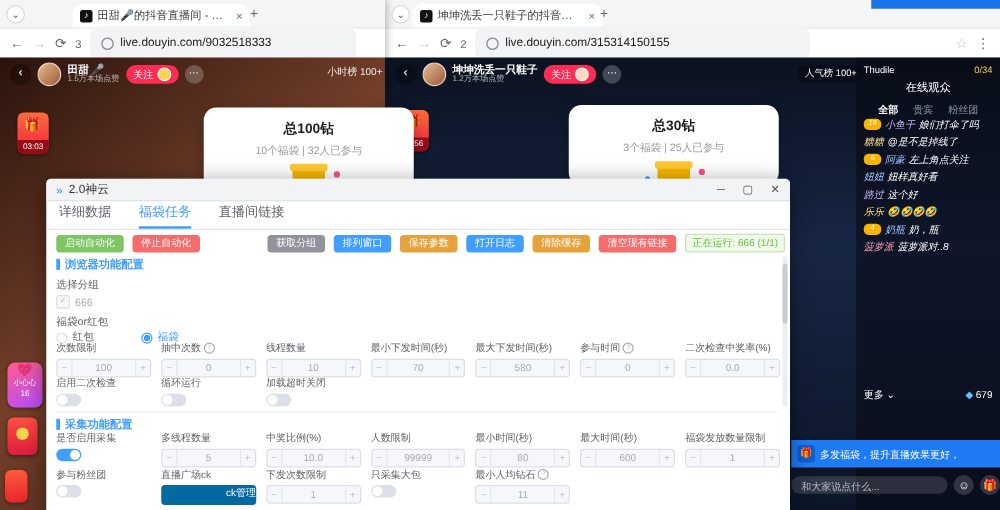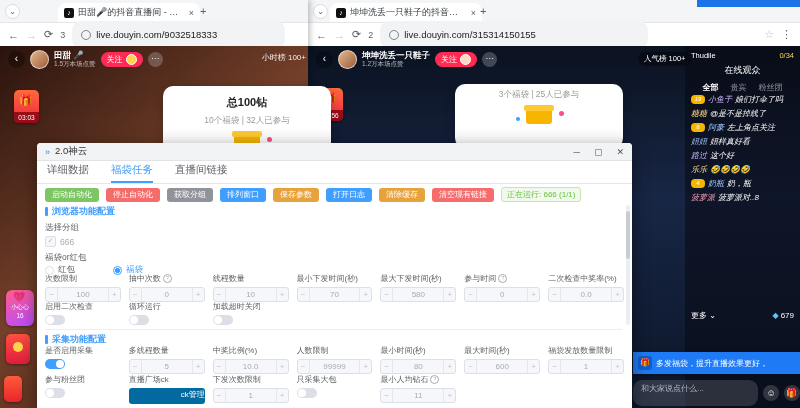--- a/index.html
+++ b/index.html
@@ -49,42 +49,42 @@
   .ptabs{display:flex;gap:12px;justify-content:center;font-size:8px;color:rgba(255,255,255,.55);}
   .ptabs .on{color:#fff;font-weight:bold;}
   .chatrow{display:flex;align-items:flex-start;gap:3px;padding:2px 6px;font-size:8px;line-height:10px;}
   .lvl{flex:none;min-width:10px;height:9px;border-radius:4px;background:#f7b500;color:#fff;font-size:6px;line-height:9px;text-align:center;padding:0 2px;}
   .lvl:empty{display:none;}
   .cuser{white-space:nowrap;}
   .ctext{color:#fff;}
   .pill-dark{background:rgba(0,0,0,.38);border-radius:8px;color:#fff;font-size:7.5px;height:14px;line-height:14px;padding:0 6px;white-space:nowrap;}
   .banner{position:absolute;background:#1f7bf5;color:#fff;font-size:8px;display:flex;align-items:center;gap:4px;padding:0 5px;height:22px;overflow:hidden;white-space:nowrap;box-shadow:0 1px 4px rgba(0,0,0,.4);}
   .banner .bic{width:14px;height:14px;background:#0f5fd0;border-radius:3px;flex:none;text-align:center;line-height:14px;font-size:8px;}
-  .chatinput{height:26px;background:rgba(255,255,255,.14);border-radius:9px;color:#b9bdc6;font-size:8px;line-height:18px;padding:0 8px;white-space:nowrap;overflow:hidden;}
+  .chatinput{height:14px;background:rgba(255,255,255,.14);border-radius:9px;color:#b9bdc6;font-size:8px;line-height:18px;padding:0 8px;white-space:nowrap;overflow:hidden;}
   .circ{width:16px;height:16px;border-radius:50%;background:rgba(255,255,255,.16);color:#fff;font-size:9px;text-align:center;line-height:16px;}
   
   .hbadge{position:absolute;width:28px;height:36px;border-radius:6px;background:linear-gradient(160deg,#ff5c8a,#b94dff);color:#fff;text-align:center;box-shadow:0 1px 3px rgba(0,0,0,.4);}
   .hbadge .h1{font-size:10px;line-height:14px;}
   .hbadge .h2{font-size:6px;line-height:7px;}
   .hbadge .h3{font-size:6.5px;line-height:9px;}
   .rbadge{position:absolute;width:24px;height:30px;border-radius:5px;background:linear-gradient(180deg,#ff4f42,#e01d3c);box-shadow:0 1px 3px rgba(0,0,0,.4);}
   .rbadge .rc{position:absolute;left:7px;top:8px;width:10px;height:10px;border-radius:50%;background:#ffd34d;}
   
   .dlg{position:absolute;left:37px;top:143px;width:595px;height:265px;background:#fff;border-radius:4px 4px 0 0;
        box-shadow:0 4px 18px rgba(0,0,0,.45);z-index:10;overflow:hidden;}
   .dtbar{position:absolute;top:0;left:0;right:0;height:17px;background:#f2f3f5;border-bottom:1px solid #e2e3e6;display:flex;align-items:center;padding:0 8px;gap:5px;}
   .dtbar .ic{color:#2d8cf0;font-size:9px;}
   .dtbar .tt{font-size:9.5px;color:#333;}
   .wctl{margin-left:auto;display:flex;gap:14px;color:#555;font-size:9px;}
   .dtabs{position:absolute;top:17px;left:0;right:0;height:23px;border-bottom:1px solid #e4e7ed;display:flex;align-items:flex-end;gap:22px;padding:0 10px;}
   .dtab{font-size:10.5px;color:#606266;padding-bottom:6px;}
   .dtab.on{color:#409eff;border-bottom:2px solid #409eff;padding-bottom:4px;}
   .tbar{position:absolute;top:44px;left:8px;display:flex;gap:7px;align-items:center;}
   .btn{height:14px;border-radius:3px;color:#fff;font-size:8px;line-height:14px;padding:0 7px;white-space:nowrap;}
-  .b-green{background:#7ec564;} .b-red{background:#f56c6c;} .b-gray{background:#909399;}
+  .b-green{background:#7ec564;} .b-red{background:#f56c6c;} .b-gray{background:#909399;margin-left:47px;}
   .b-blue{background:#409eff;} .b-orange{background:#e6a23c;}
   .runbadge{height:13px;border:1px solid #c2e7b0;background:#f0f9eb;color:#67c23a;border-radius:3px;font-size:8px;line-height:13px;padding:0 5px;}
   .sect{position:absolute;left:8px;display:flex;align-items:center;gap:4px;}
   .sbar{width:3px;height:9px;background:#409eff;border-radius:1px;}
   .stit{font-size:9px;font-weight:bold;color:#409eff;}
   .flabel{position:absolute;left:8px;font-size:8.5px;color:#606266;}
   .cbrow{position:absolute;left:8px;display:flex;align-items:center;gap:4px;}
   .cb{width:9px;height:9px;border:1px solid #dcdfe6;border-radius:2px;background:#f5f7fa;color:#b6b9c0;font-size:7px;line-height:8px;text-align:center;}
   .cbl{font-size:8.5px;color:#a8abb2;}
   .radios{position:absolute;left:8px;display:flex;gap:38px;align-items:flex-end;}
@@ -292,20 +292,21 @@
 
   <div class="card" style="left:163px;top:86px;width:168px;height:66px;">
     <div class="ct">总100钻</div>
     <div class="cm">10个福袋 | 32人已参与</div>
     <div class="box">
         <span class="dotp"></span>
         <span class="dotb"></span>
       </div>
   </div>
   <div class="card" style="left:455px;top:84px;width:168px;height:64px;">
+    <div class="ct">总30钻</div>
     <div class="cm">3个福袋 | 25人已参与</div>
     <div class="box">
         <span class="dotp"></span>
         <span class="dotb"></span>
       </div>
   </div>
 
   <div class="dlg">
     <div class="dtbar">
       <span class="ic">»</span>

